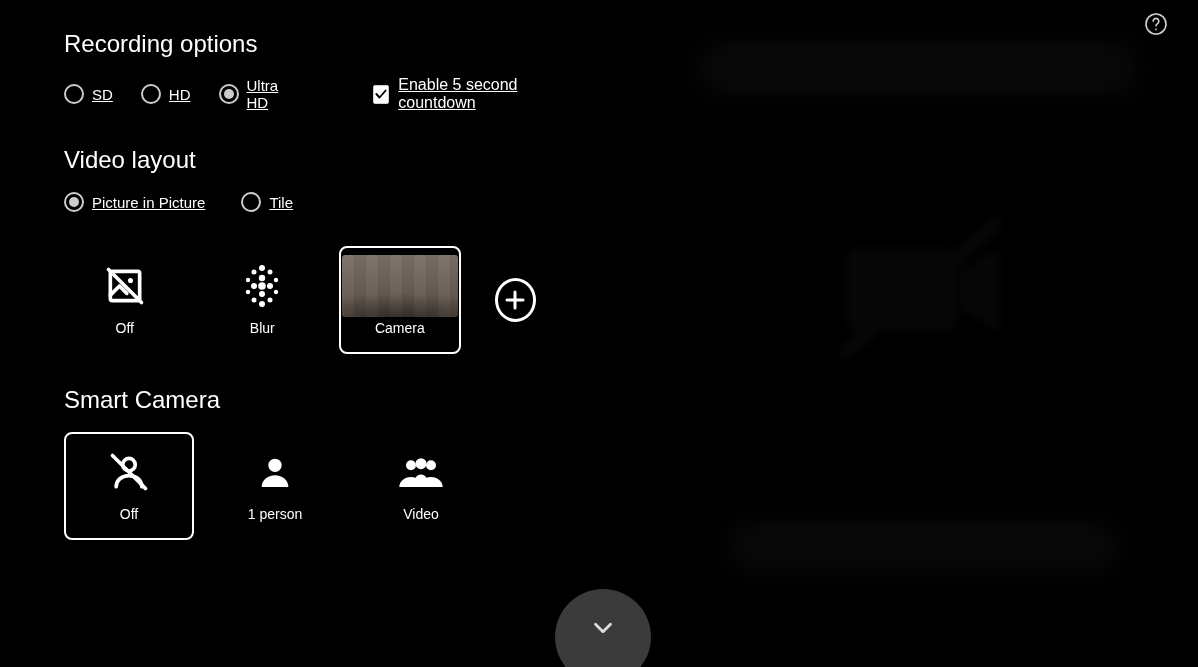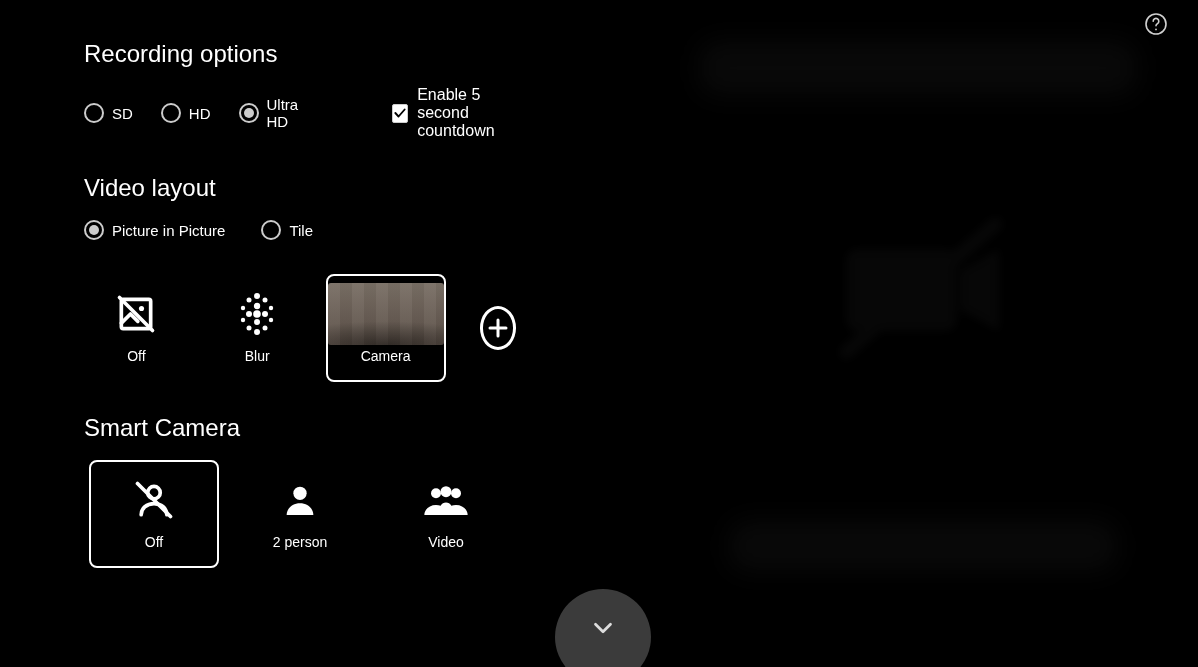--- a/index.html
+++ b/index.html
@@ -1,33 +1,33 @@
 <!DOCTYPE html>
 <html><head>
 <meta charset="utf-8">
 <style>
 * { margin:0; padding:0; box-sizing:border-box; }
 body { background:#000; color:#fff; font-family:"Segoe UI",-apple-system,Arial,sans-serif; width:1198px; height:667px; overflow:hidden; position:relative; }
-.panel { position:absolute; left:0; top:12px; width:600px; padding:28px 84px; }
+.panel { position:absolute; left:0; top:2px; width:600px; padding:28px 64px; }
 .help-btn { position:absolute; top:12px; right:30px; }
 .section-title { font-size:24px; font-weight:400; margin-bottom:18px; }
-.row { display:flex; align-items:center; gap:28px; margin-bottom:34px; }
+.row { display:flex; align-items:center; gap:28px; margin-bottom:34px;text-decoration:underline; }
 .radio { display:flex; align-items:center; gap:8px; cursor:pointer; }
 .radio-ring { width:20px; height:20px; border:2px solid #ccc; border-radius:50%; display:flex; align-items:center; justify-content:center; flex-shrink:0; }
 .radio-dot { width:10px; height:10px; background:#ccc; border-radius:50%; display:none; }
 .radio[data-checked="true"] .radio-dot { display:block; }
 .radio-label { font-size:15px; }
 .chk { display:flex; align-items:center; gap:9px; cursor:pointer; }
 .chk-box { width:19px; height:19px; border:1.5px solid #ccc; border-radius:2px; display:flex; align-items:center; justify-content:center; }
 .chk[data-checked="true"] .chk-box { background:#fff; }
 .chk svg { display:none; }
 .chk[data-checked="true"] svg { display:block; }
 .chk-label { font-size:16px; }
 .beta { font-size:11px; vertical-align:super; margin-left:6px; letter-spacing:0.5px; }
-.tiles { display:flex; gap:16px; align-items:center; margin-top:6px; margin-bottom:32px;justify-content:center; }
+.tiles { display:flex; gap:16px; align-items:center; margin-top:6px; margin-bottom:32px; }
 .tile { width:130px; height:108px; border-radius:8px; display:flex; flex-direction:column; align-items:center; justify-content:center; gap:12px; cursor:pointer; border:2px solid transparent; }
 .tile[data-selected="true"] { border:2px solid #fff; }
 .tile-label { font-size:14px; }
 .tile-icon { height:44px; display:flex; align-items:center; justify-content:center; }
 .add-circle { width:44px; height:44px; border:3px solid #fff; border-radius:50%; display:flex; align-items:center; justify-content:center; cursor:pointer; margin-left:18px; }
 .add-circle svg { display:block; }
 .thumb { width:116px; height:62px; border-radius:3px; background:linear-gradient(180deg,#7a7066 0%,#5c5048 100%); position:relative; overflow:hidden; }
 .thumb::before { content:""; position:absolute; inset:0; background-image:repeating-linear-gradient(90deg, rgba(255,255,255,0.07) 0 12px, rgba(0,0,0,0.08) 12px 24px); opacity:0.5; }
 .thumb::after { content:""; position:absolute; left:0; right:0; bottom:0; height:55%; background:radial-gradient(ellipse 140% 100% at 50% 100%, rgba(0,0,0,0.45), transparent 70%); }
 .preview-area { position:absolute; right:0; top:0; width:620px; height:667px; pointer-events:none; }
@@ -159,21 +159,21 @@
         </div>
         <div class="tile-label">Off</div>
       </div>
       <div class="tile" data-selected="false">
         <div class="tile-icon">
           <svg width="40" height="40" viewBox="0 0 24 24" fill="#fff">
             <circle cx="12" cy="8" r="4"></circle>
             <path d="M4 21c0-4 3.6-7 8-7s8 3 8 7z"></path>
           </svg>
         </div>
-        <div class="tile-label">2 person</div>
+        <div class="tile-label">1 person</div>
       </div>
       <div class="tile" data-selected="false">
         <div class="tile-icon">
           <svg width="50" height="40" viewBox="0 0 30 24" fill="#fff">
             <circle cx="9" cy="8" r="3"></circle>
             <circle cx="21" cy="8" r="3"></circle>
             <circle cx="15" cy="7" r="3.3"></circle>
             <path d="M2 21c0-3.3 3-6 7-6 1 0 2 .2 2.8.5C12.5 14 13.7 13.5 15 13.5s2.5.5 3.2 2c.8-.3 1.8-.5 2.8-.5 4 0 7 2.7 7 6z"></path>
           </svg>
         </div>

